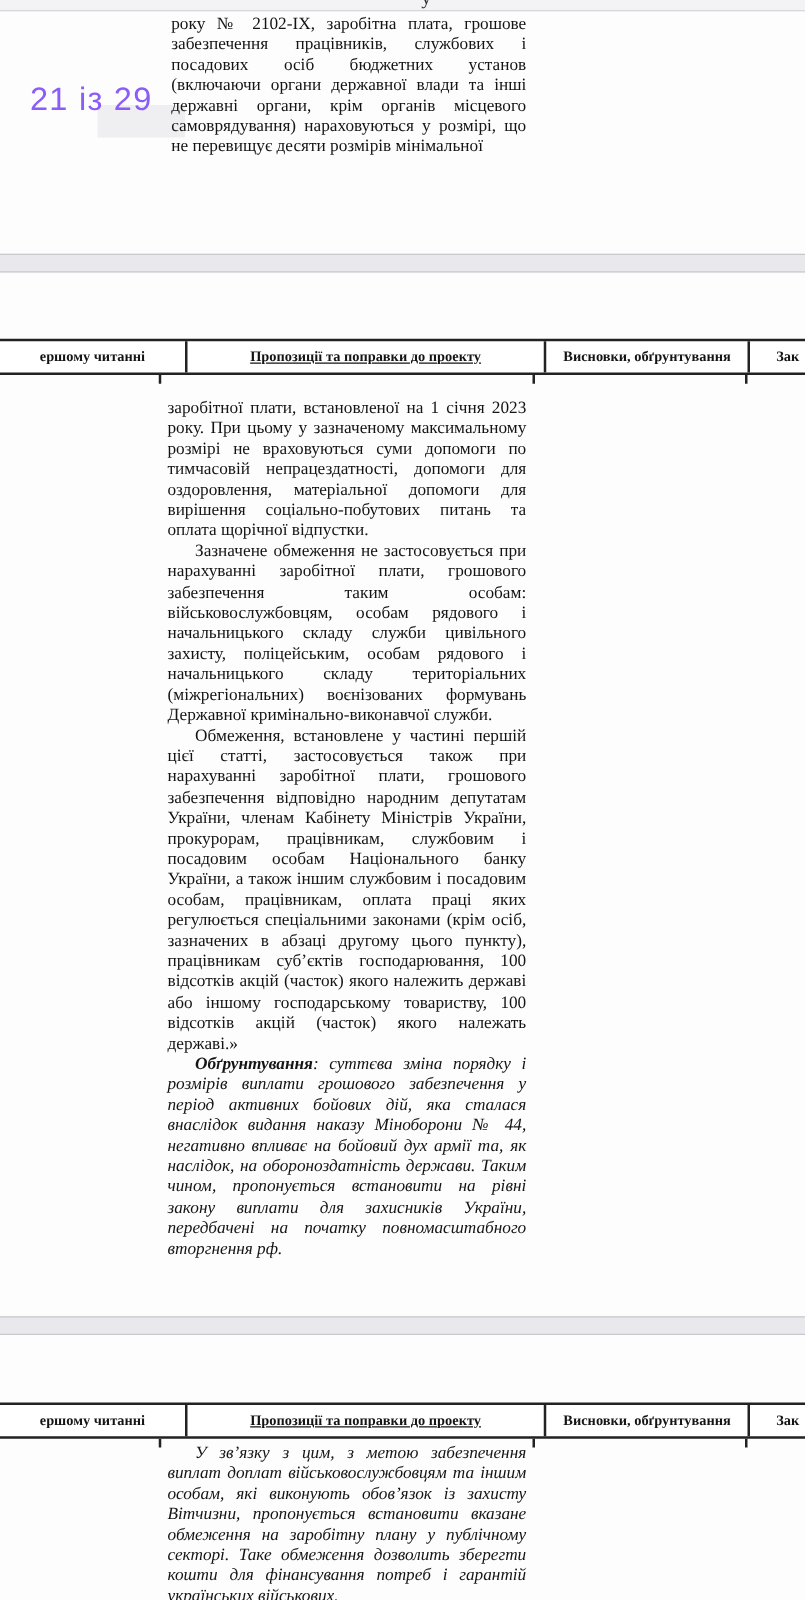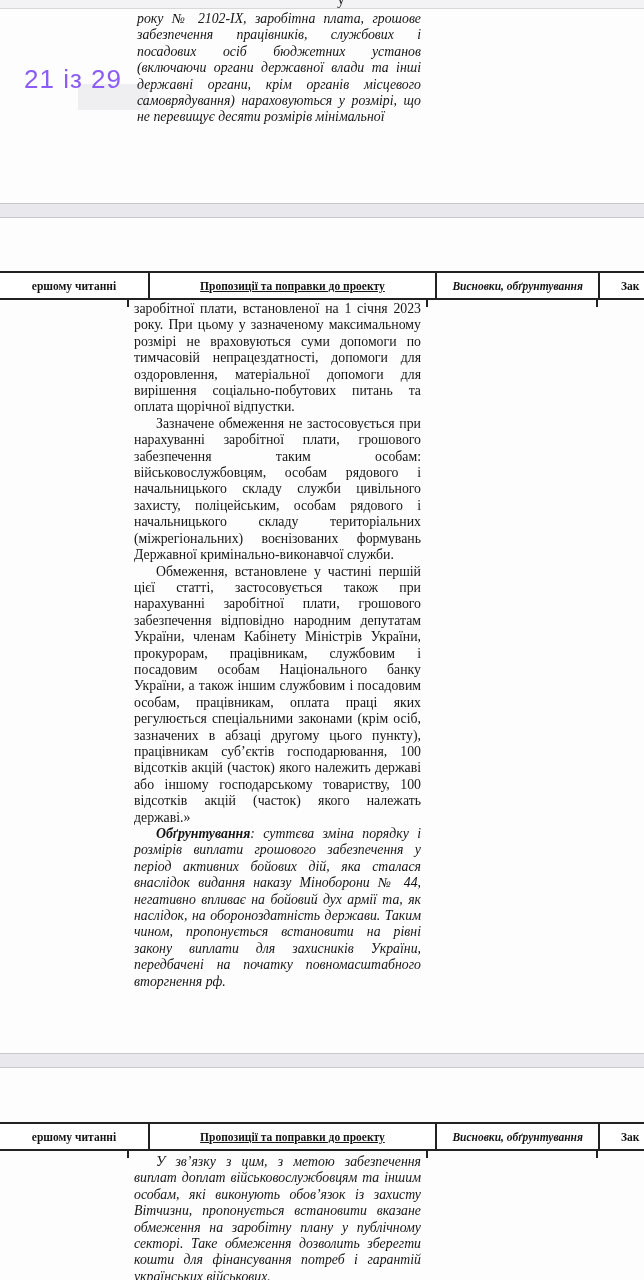--- a/index.html
+++ b/index.html
@@ -54,28 +54,27 @@
   }
   .sep1 { top: 203px; }
   .sep2 { top: 1053px; }
   
   .page1-text {
     position: absolute; left: 137px; top: 11px;
     width: 284px;
     font-size: 13.8px; line-height: 16.4px;
     text-align: justify;
     margin: 0;
-    font-style: italic;
   }
   .doc-col {
     position: absolute; left: 134px;
     width: 287px;
     font-size: 13.8px; line-height: 16.4px;
   }
-  .doc-col-p2 { top: 301px; }
+  .doc-col-p2 { top: 318px; }
   .doc-col-p3 { top: 1154px; }
   .doc-col p { margin: 0; text-align: justify; }
   .doc-col p.ind { text-indent: 22px; }
   .italic { font-style: italic; }
   .lead { font-weight: bold; }
   
   .thead {
     position: absolute; left: 0;
     width: 660px; height: 29px;
     display: flex;
@@ -89,21 +88,21 @@
   .thead1 { top: 271px; }
   .thead2 { top: 1122px; }
   .thead .cell {
     display: flex; align-items: center; justify-content: center;
     text-align: center;
     border-right: 2px solid #222222;
     padding: 1px 2px;
   }
   .cell.c1 { width: 156px; }
   .cell.c2 { width: 299px; text-decoration: underline; }
-  .cell.c3 { width: 170px; font-style: italic; }
+  .cell.c3 { width: 170px; }
   .cell.c4 { width: 62px; border-right: none; }
   
   .stub {
     position: absolute;
     width: 2px; height: 7px;
     background: #222222;
   }
 </style>
 </head>
 <body>

